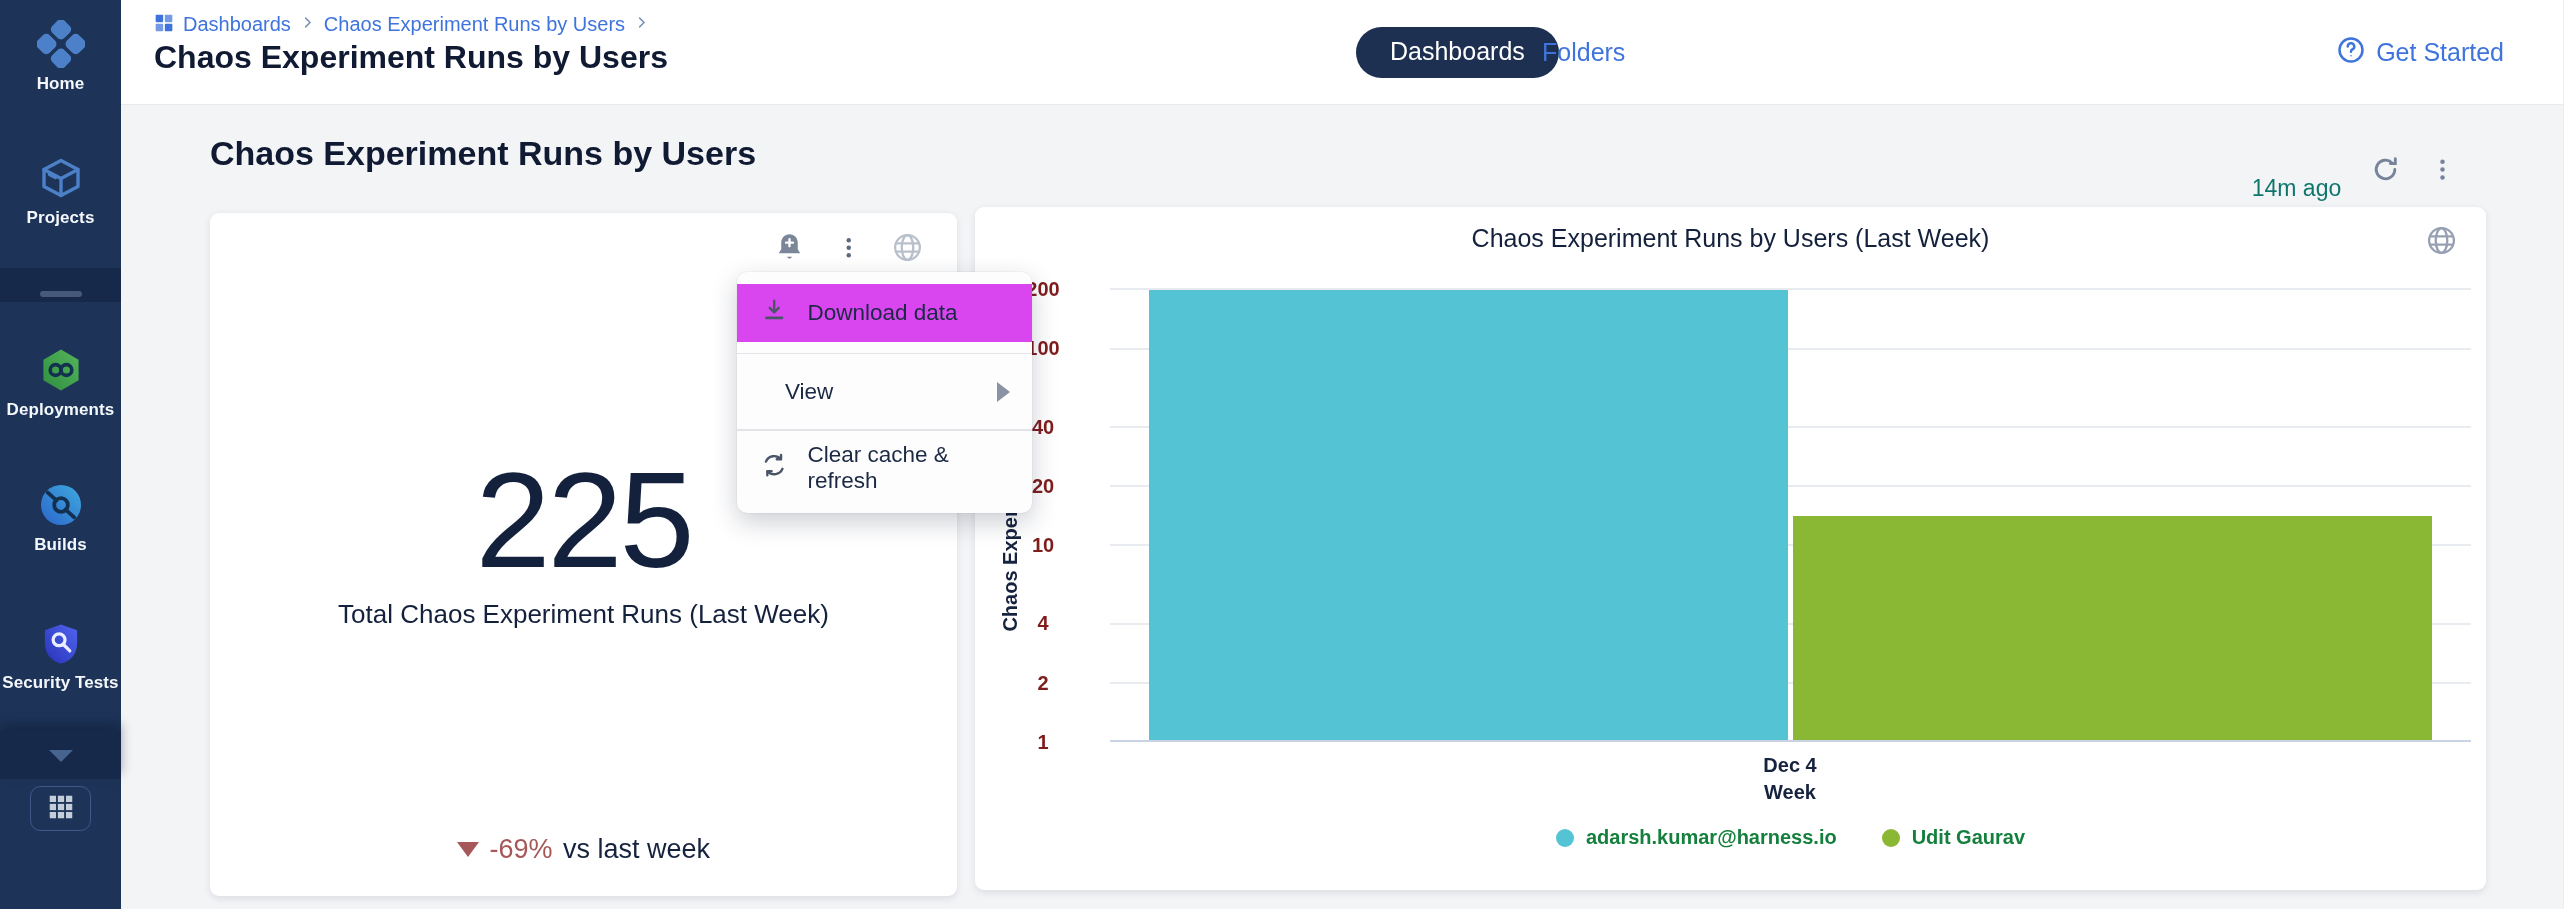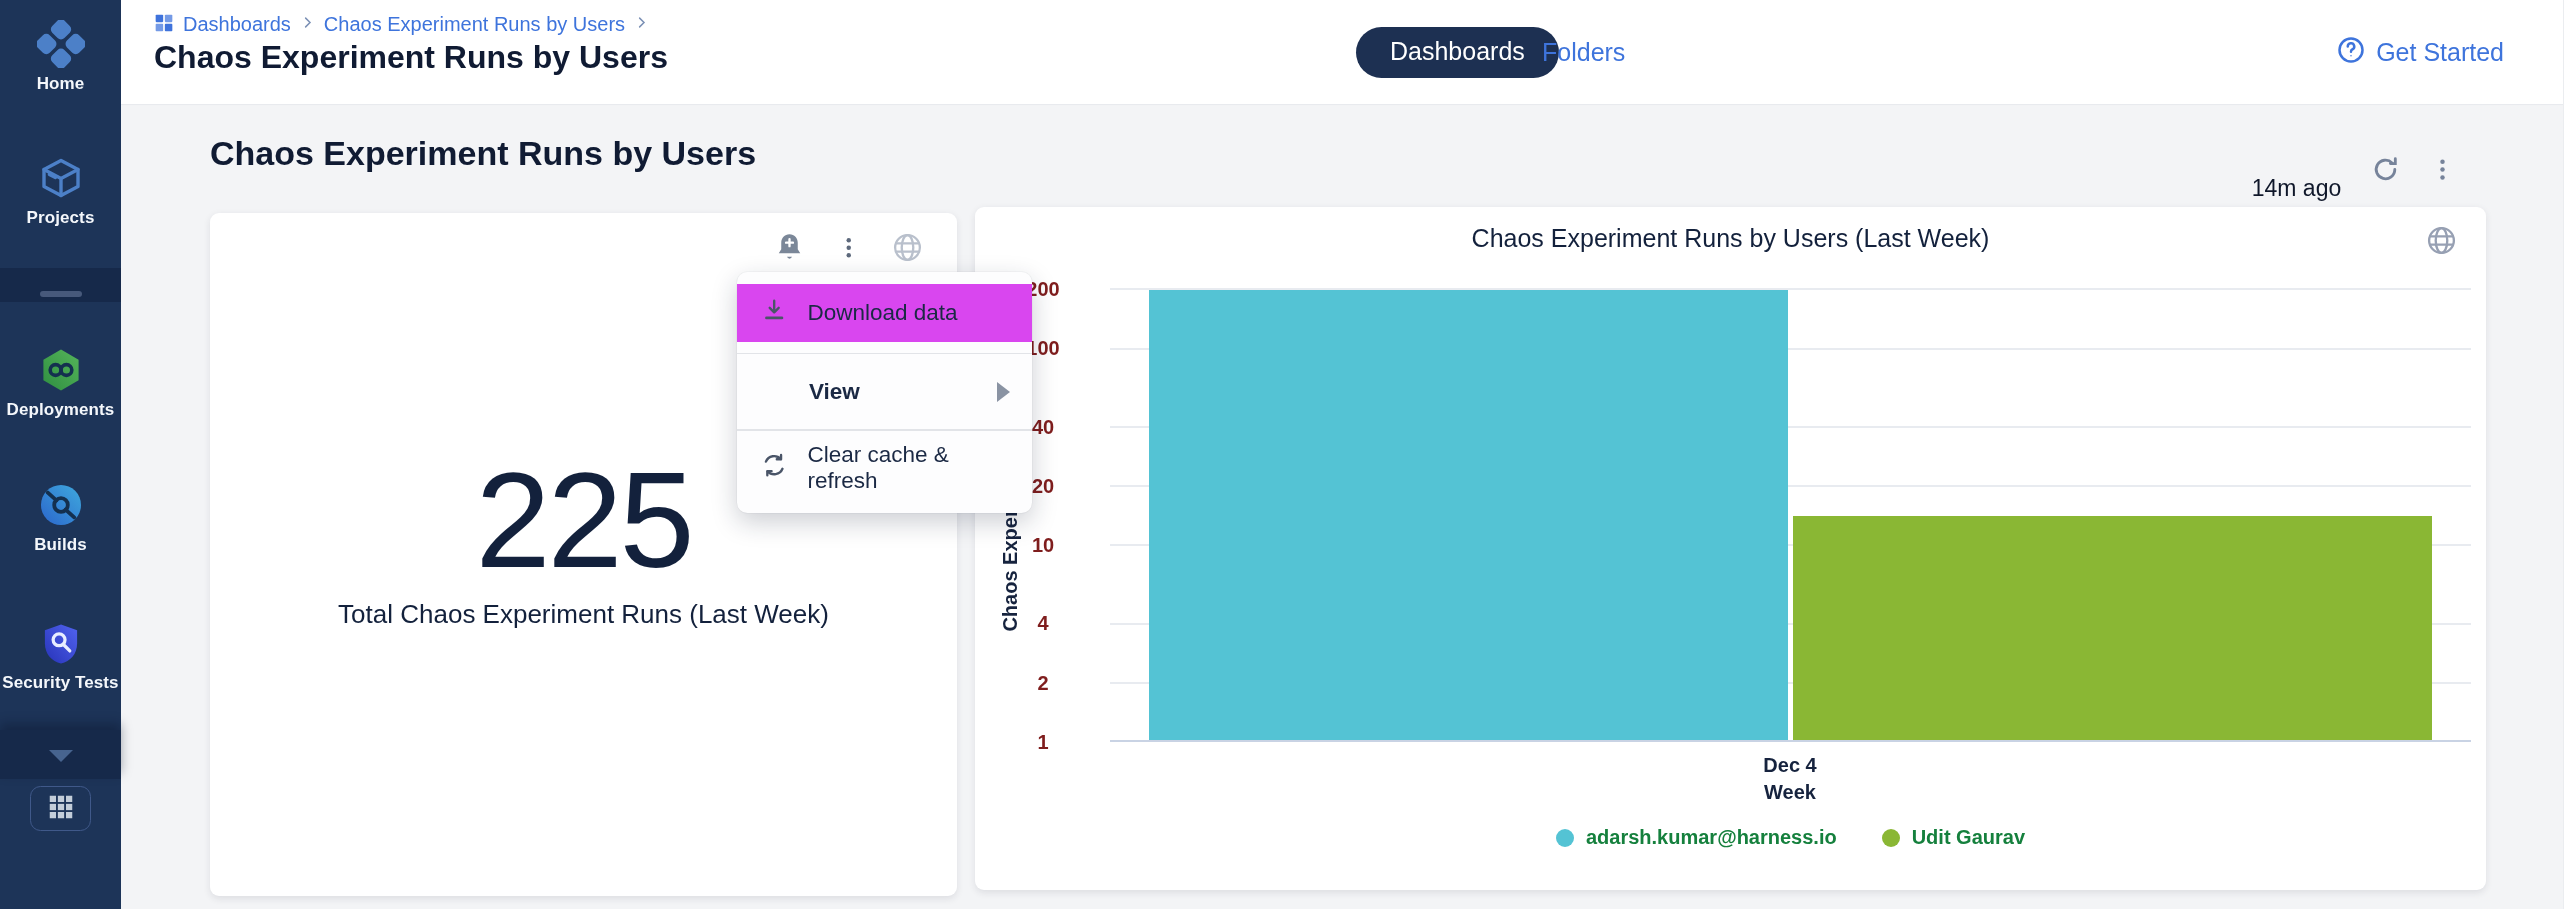--- a/index.html
+++ b/index.html
@@ -27,21 +27,21 @@
   .tab-pill { position:absolute; left:1235px; top:27px; height:51px; padding:0 34px; border-radius:30px; background:#1d3052;
     color:#ffffff; font-size:25px; font-weight:500; line-height:49px; cursor:pointer; }
   .tab-link { position:absolute; left:1421px; top:27px; height:51px; line-height:51px; font-size:25px; font-weight:500; color:#3e74dc; cursor:pointer; }
   .get-started { position:absolute; right:72px; top:27px; height:51px; display:flex; align-items:center; gap:10.5px;
     color:#3e74dc; font-size:25px; font-weight:500; cursor:pointer; }
 
   
   .content { position:absolute; left:121px; top:106px; width:2455px; height:803px; background:#f3f4f6; }
   .content-heading { position:absolute; left:89px; top:28.4px; font-size:34px; font-weight:700; color:#101b33; white-space:nowrap; }
   .refresh-group { position:absolute; right:120px; top:33px; display:flex; align-items:center; gap:28.4px; }
-  .ago { font-size:23px; color:#0f172a;margin-top:36px; }
+  .ago { font-size:23px; color:#0f766e;margin-top:36px; }
   .card { position:absolute; background:#ffffff; border-radius:9px; box-shadow:0 2.2px 7.5px rgba(35,40,60,.10); }
   .card-left  { left:89px;  top:107px; width:747px;  height:683px; }
   .card-right { left:854px; top:101px; width:1511px; height:683px; }
 
   
   .tile-icons { position:absolute; top:18px; right:33px; display:flex; align-items:center; gap:30px; }
   .tile-icons > div { cursor:pointer; }
   .stat-value { position:absolute; top:240px; width:100%; text-align:center; font-size:135px; font-weight:500;
     letter-spacing:-3px; color:#13213c; line-height:1; }
   .stat-label { position:absolute; top:386px; width:100%; text-align:center; font-size:26px; color:#13213c; }
@@ -270,20 +270,25 @@
         <svg width="33" height="33" viewBox="0 0 24 24" fill="none" stroke="#b9c0cc" stroke-width="1.7">
           <circle cx="12" cy="12" r="9"></circle>
             <ellipse cx="12" cy="12" rx="4.2" ry="9"></ellipse>
           <path d="M3.4 9 h17.2 M3.4 15 h17.2"></path>
         </svg>
       </div>
     </div>
 
     <div class="stat-value">225</div>
     <div class="stat-label">Total Chaos Experiment Runs (Last Week)</div>
+    <div class="stat-footer">
+      <span class="delta-tri"></span>
+      <span class="delta-val">-69%</span>
+      <span class="delta-suffix">vs last week</span>
+    </div>
   </div>
 
   <div class="card card-right">
     <div class="chart-title">Chaos Experiment Runs by Users (Last Week)</div>
     <div class="chart-globe">
       <svg width="33" height="33" viewBox="0 0 24 24" fill="none" stroke="#97a0b3" stroke-width="1.7">
         <circle cx="12" cy="12" r="9"></circle>
           <ellipse cx="12" cy="12" rx="4.2" ry="9"></ellipse>
         <path d="M3.4 9 h17.2 M3.4 15 h17.2"></path>
       </svg>
@@ -330,21 +335,21 @@
     <span>
       <svg width="28.4" height="28.4" viewBox="0 0 24 24" fill="none" stroke="#4a5568" stroke-width="2" stroke-linecap="round" stroke-linejoin="round">
         <path d="M12 4 v9.5 M8.2 10 L12 13.8 L15.8 10"></path>
           <path d="M5.5 18.5 h13" stroke-width="2.4"></path>
       </svg>
     </span>
     <span class="menu-label">Download data</span>
   </div>
   <div class="menu-gap"></div>
   <div class="menu-sep"></div>
-  <div class="menu-row tall" style="padding-left:72px;font-weight:bold;">
+  <div class="menu-row tall" style="padding-left:48px;">
     <span class="menu-label">View</span>
     <span class="menu-caret"></span>
   </div>
   <div class="menu-sep"></div>
   <div class="menu-row tall">
     <span>
       <svg width="28.4" height="28.4" viewBox="0 0 24 24" fill="none" stroke="#4a5568" stroke-width="2" stroke-linecap="round" stroke-linejoin="round">
         <path d="M5 9 a7.5 7.5 0 0 1 12.5 -2.2"></path>
           <path d="M17.8 3.4 v3.6 h-3.6"></path>
         <path d="M19 15 a7.5 7.5 0 0 1 -12.5 2.2"></path>

